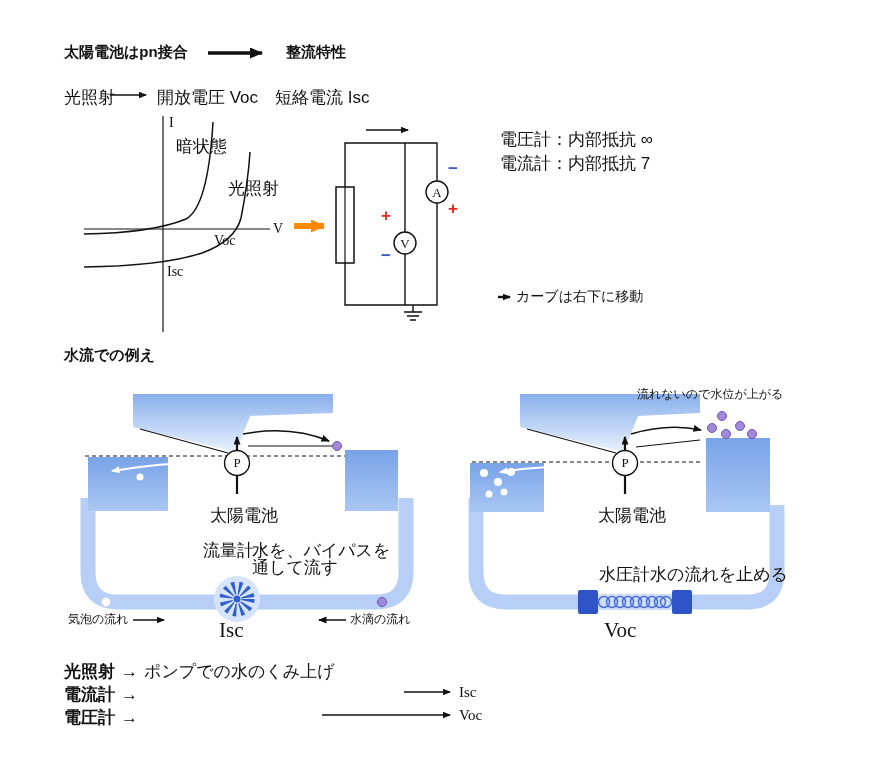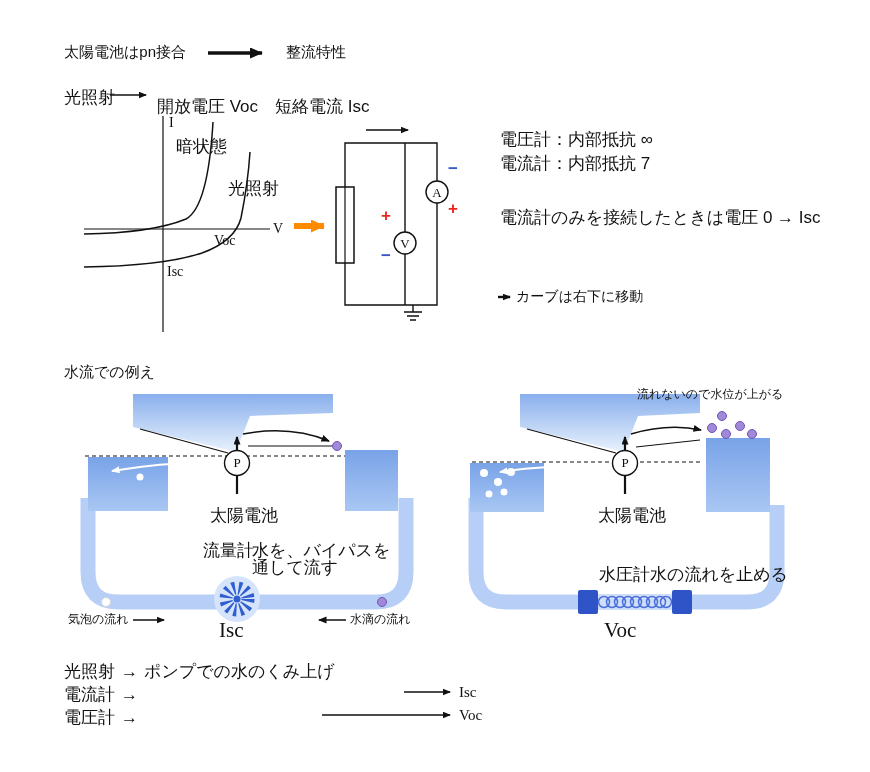--- a/index.html
+++ b/index.html
@@ -1,21 +1,21 @@
 <!DOCTYPE html>
 <html><head>
 <meta charset="utf-8">
 <style>
   *{margin:0;padding:0;box-sizing:border-box}
   html,body{background:#fff}
   .page{position:relative;width:870px;height:772px;background:#fff;
         font-family:"Liberation Sans",sans-serif;color:#111;overflow:hidden}
   .art{position:absolute;left:0;top:0}
   .txt{position:absolute;white-space:nowrap;font-size:17px;line-height:1.25;color:#111}
-  .b{font-weight:400}
+  .b{font-weight:700}
   .s15{font-size:15px}
   .s14{font-size:14px}
   .s12{font-size:12px}
   .serif{font-family:"Liberation Serif",serif}
   .big{font-size:21px}
   .sign{font-size:17px;font-weight:700;line-height:1}
   .red{color:#e8281e}
   .blue{color:#3a57c8}
   .mlabel{width:24px;text-align:center;font-family:"Liberation Serif",serif;font-size:13px}
   .frow{display:flex;gap:6px;align-items:baseline}
@@ -139,42 +139,41 @@
 
     <g stroke="#111">
       <line x1="404" y1="692" x2="450" y2="692" stroke-width="1.5" marker-end="url(#ak)"></line>
       <line x1="322" y1="715" x2="450" y2="715" stroke-width="1.5" marker-end="url(#ak)"></line>
     </g>
   </svg>
 
   <div class="txt b s15" style="left:64px;top:43px">太陽電池はpn接合</div>
   <div class="txt b s15" style="left:286px;top:43px">整流特性</div>
   <div class="txt" style="left:64px;top:87px">光照射</div>
-  <div class="txt" style="left:157px;top:96px">開放電圧 Voc　短絡電流 Isc</div>
+  <div class="txt" style="left:157px;top:87px">開放電圧 Voc　短絡電流 Isc</div>
 
   <div class="txt serif s14" style="left:169px;top:114px">I</div>
   <div class="txt serif s14" style="left:273px;top:220px">V</div>
   <div class="txt" style="left:176px;top:136px">暗状態</div>
   <div class="txt" style="left:228px;top:178px">光照射</div>
   <div class="txt serif s14" style="left:214px;top:232px">Voc</div>
   <div class="txt serif s14" style="left:167px;top:263px">Isc</div>
 
   <div class="txt mlabel" style="left:425px;top:185px">A</div>
   <div class="txt mlabel" style="left:393px;top:236px">V</div>
   <div class="txt sign red" style="left:381px;top:207px">+</div>
   <div class="txt sign blue" style="left:381px;top:247px">−</div>
   <div class="txt sign blue" style="left:448px;top:160px">−</div>
   <div class="txt sign red" style="left:448px;top:200px">+</div>
 
   <div class="txt" style="left:500px;top:129px">電圧計：内部抵抗 ∞</div>
   <div class="txt" style="left:500px;top:153px">電流計：内部抵抗 7</div>
-  <div class="txt" style="left:500px;top:207px">電流計のみを接続したときは電圧 0 → Isc</div>
   <div class="txt s14" style="left:516px;top:288px">カーブは右下に移動</div>
 
-  <div class="txt b s15" style="left:64px;top:363px">水流での例え</div>
+  <div class="txt b s15" style="left:64px;top:346px">水流での例え</div>
 
   <div class="txt mlabel" style="left:225px;top:455px">P</div>
   <div class="txt" style="left:210px;top:505px">太陽電池</div>
   <div class="txt" style="left:203px;top:540px">流量計</div>
   <div class="txt" style="left:252px;top:540px">水を、バイパスを</div>
   <div class="txt" style="left:252px;top:557px">通して流す</div>
   <div class="txt s12" style="left:68px;top:612px">気泡の流れ</div>
   <div class="txt s12" style="left:350px;top:612px">水滴の流れ</div>
   <div class="txt serif big" style="left:219px;top:617px">Isc</div>
 

